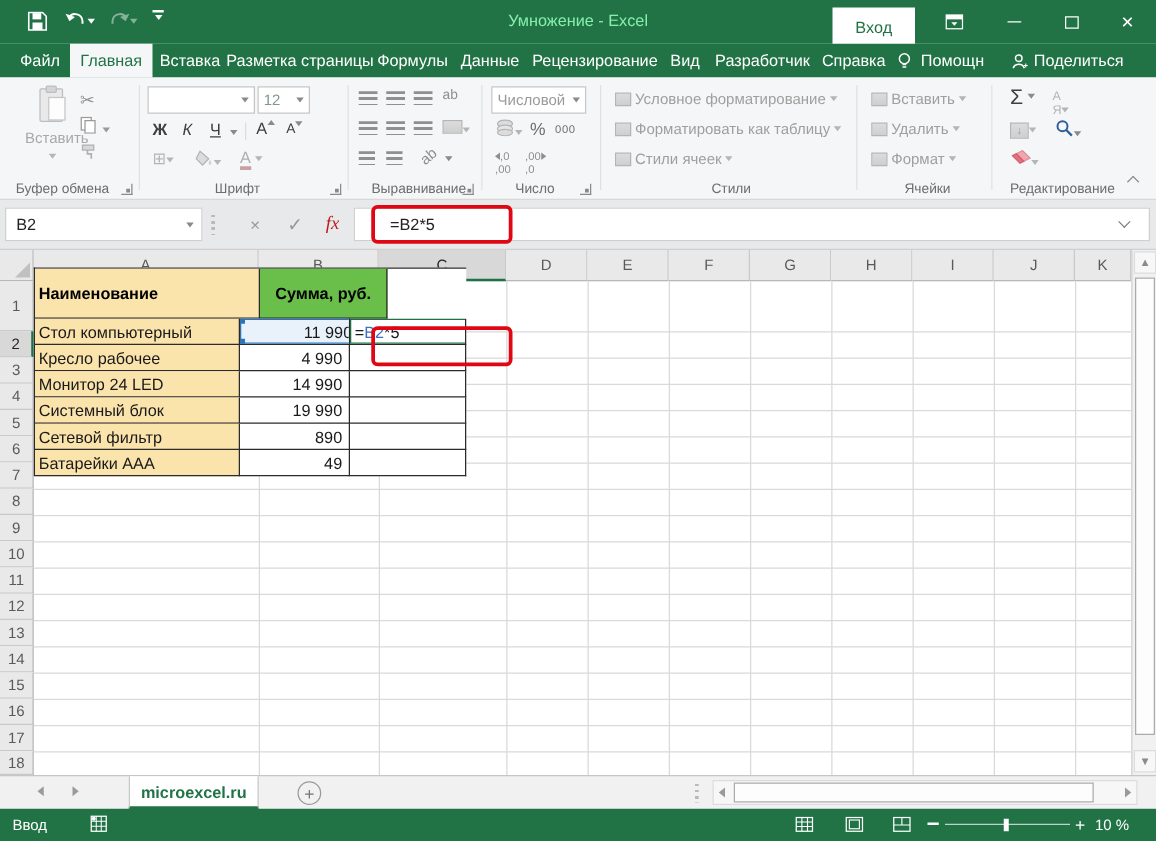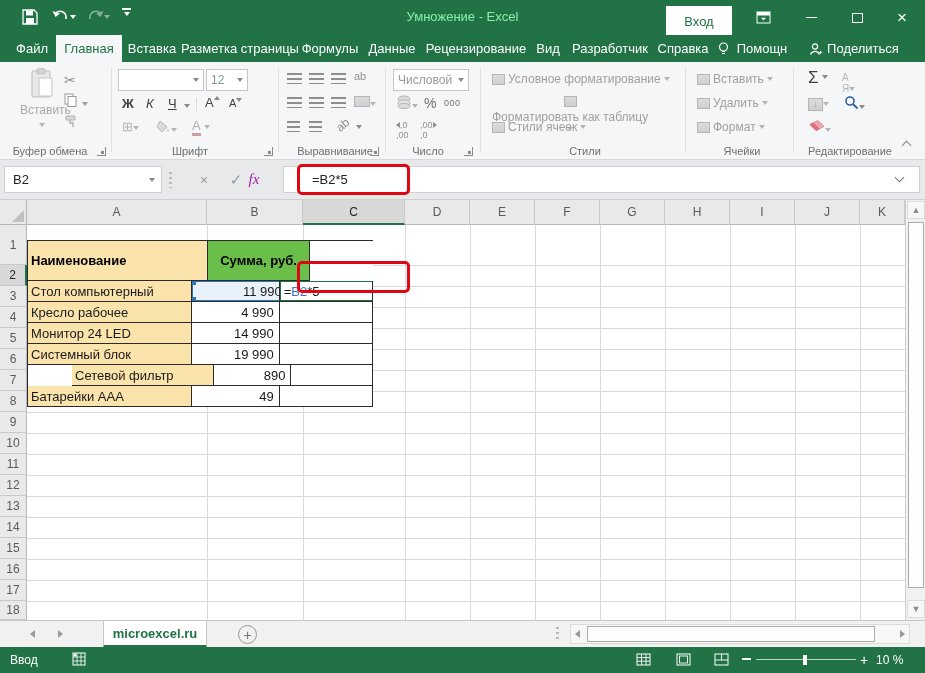--- a/index.html
+++ b/index.html
@@ -40,21 +40,21 @@
   
   .corner { position:absolute; left:0; top:200px; width:27px; height:25px; background:#e9e9e9; border-right:1px solid #b8b8b8; border-bottom:1px solid #b8b8b8; }
   .corner::after { content:""; position:absolute; right:2px; bottom:2px; border-left:12px solid transparent; border-bottom:12px solid #c0c0c0; }
   .colhdr { position:absolute; top:200px; height:25px; background:#e9e9e9; border-right:1px solid #c9c9c9; border-bottom:1px solid #b8b8b8; color:#5a5a5a; font-size:12px; display:flex; align-items:center; justify-content:center; }
   .colhdr.sel { background:#d8d8d8; border-bottom:2px solid #1e7145; color:#242424; }
   .rowhdr { position:absolute; left:0; width:27px; background:#e9e9e9; border-right:1px solid #b8b8b8; border-bottom:1px solid #c9c9c9; color:#5a5a5a; font-size:12px; display:flex; align-items:center; justify-content:center; }
   .rowhdr.sel { background:#d8d8d8; border-right:2px solid #1e7145; color:#242424; }
   .gline-v { position:absolute; width:1px; background:#d9d9d9; top:225px; height:395px; }
   .gline-h { position:absolute; height:1px; background:#d9d9d9; left:27px; width:878px; }
 
-  .xtable { position:absolute; left:27px; top:240px; width:346px; border-left:1px solid #2b2b2b; border-top:1px solid #2b2b2b; background:#fff; }
+  .xtable { position:absolute; left:27px; top:214px; width:346px; border-left:1px solid #2b2b2b; border-top:1px solid #2b2b2b; background:#fff; }
   .trow { display:flex; }
   .tcell { border-right:1px solid #2b2b2b; border-bottom:1px solid #2b2b2b; font-size:13px; color:#1a1a1a; overflow:hidden; white-space:nowrap; }
   .hdr-green { background:#6abe4a; font-weight:bold; color:#000; display:flex; align-items:center; }
   .cell-a { width:180px; background:#fbe3ac; padding:0 3px; display:flex; align-items:center; }
   .cell-b { width:96px; justify-content:flex-end; padding:0 5px; display:flex; align-items:center; }
   .cell-c { width:102px; padding:0 4px; display:flex; align-items:center; }
 
   .refbox { position:absolute; left:-1px; top:-1px; width:97px; height:22px; border:2px solid #2e75b6; background:#e9f1fa; display:flex; align-items:center; justify-content:flex-end; padding-right:4px; font-size:13px; color:#1a1a1a; }
   .handle { position:absolute; width:5px; height:5px; background:#2e75b6; }
   .editbox { position:absolute; left:-1px; top:-1px; width:103px; height:22px; border:2px solid #1e7145; background:#fff; display:flex; align-items:center; padding-left:3px; font-size:13px; }
@@ -243,21 +243,21 @@
     <div class="abs" style="left:420px; top:58px; font-size:9px; color:#8f8f8f;">,00<span class="tri-r" style="border-left-color:#8f8f8f; border-width:3px 4px;"></span><br>,0</div>
     <div class="glabel" style="left:398px; width:60px;">Число</div>
     <div class="launcher" style="left:464px;"></div>
     <div class="vdiv" style="left:480px;"></div>
 
     <div class="rbtn-sm" style="left:492px; top:10px;">
         <span class="sq-ico"></span>
         <span>Условное форматирование</span>
         <span class="dd" style="border-top-color:#b5b5b5;"></span>
       </div>
-    <div class="rbtn-sm" style="left:492px; top:34px;flex-direction:column;">
+    <div class="rbtn-sm" style="left:492px; top:34px;">
         <span class="sq-ico"></span>
         <span>Форматировать как таблицу</span>
         <span class="dd" style="border-top-color:#b5b5b5;"></span>
       </div>
     <div class="rbtn-sm" style="left:492px; top:58px;">
         <span class="sq-ico"></span>
         <span>Стили ячеек</span>
         <span class="dd" style="border-top-color:#b5b5b5;"></span>
       </div>
     <div class="glabel" style="left:555px; width:60px;">Стили</div>
@@ -304,21 +304,21 @@
   </div>
 
   <div class="fbar">
     <div class="namebox">
       <span style="flex:1;">B2</span>
       <span class="dd" style="margin-right:6px;"></span>
     </div>
     <div class="abs" style="left:169px; top:12px; width:3px; height:16px; background:repeating-linear-gradient(to bottom,#b9b9b9 0 2px,transparent 2px 5px);"></div>
     <div class="fbtn" style="left:190px; font-size:14px;">×</div>
     <div class="fbtn" style="left:222px;">✓</div>
-    <div class="fbtn" style="left:240px; font-style:italic; font-family:'Liberation Serif',serif; color:#a21caf;">fx</div>
+    <div class="fbtn" style="left:252px; font-style:italic; font-family:'Liberation Serif',serif; color:#b91c1c;">fx</div>
     <div class="fx-input">
       <span><span>=</span><span>B2</span><span>*5</span></span>
     </div>
     <div class="abs" style="left:896px; top:14px;">
       <span style="display:block; width:7px; height:7px; border-right:1.5px solid #7a7a7a; border-bottom:1.5px solid #7a7a7a; transform:rotate(45deg);"></span>
     </div>
   </div>
 
   <div class="corner"></div>
 
@@ -411,21 +411,21 @@
     <div class="trow" style="height:21px;">
       <div class="tcell cell-a">Монитор 24 LED</div>
       <div class="tcell cell-b">14 990</div>
       <div class="tcell cell-c"></div>
     </div>
     <div class="trow" style="height:21px;">
       <div class="tcell cell-a">Системный блок</div>
       <div class="tcell cell-b">19 990</div>
       <div class="tcell cell-c"></div>
     </div>
-    <div class="trow" style="height:21px;margin-left:44px;">
+    <div class="trow" style="height:21px;">
       <div class="tcell cell-a">Сетевой фильтр</div>
       <div class="tcell cell-b">890</div>
       <div class="tcell cell-c"></div>
     </div>
     <div class="trow" style="height:21px;">
       <div class="tcell cell-a">Батарейки ААА</div>
       <div class="tcell cell-b">49</div>
       <div class="tcell cell-c"></div>
     </div>
   </div>

